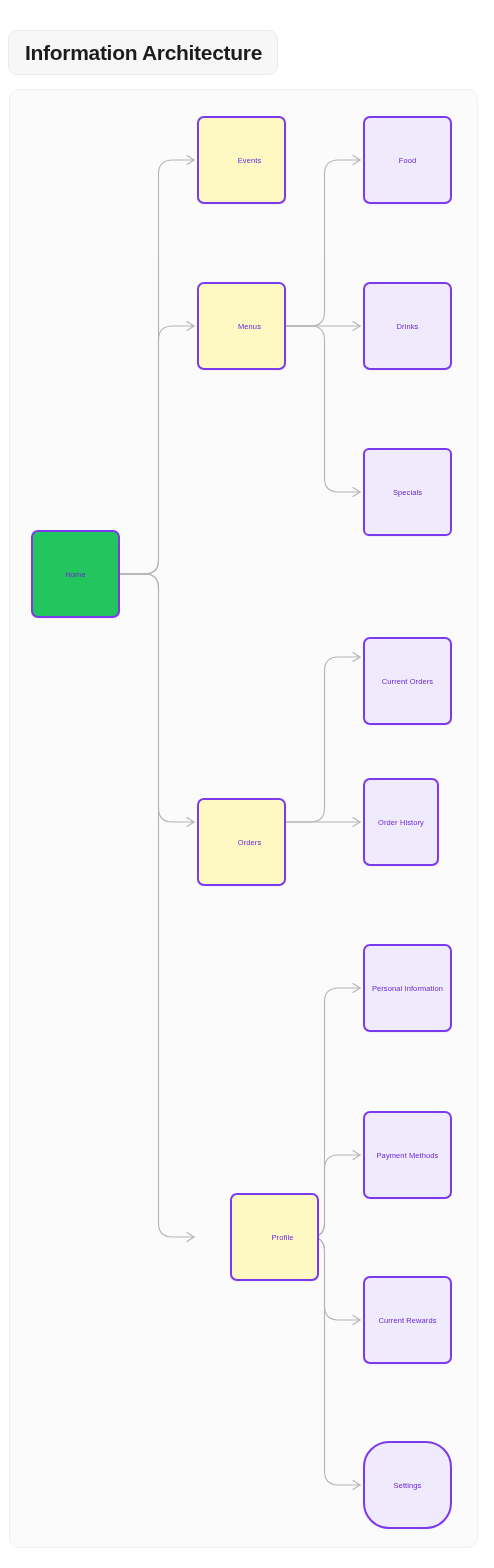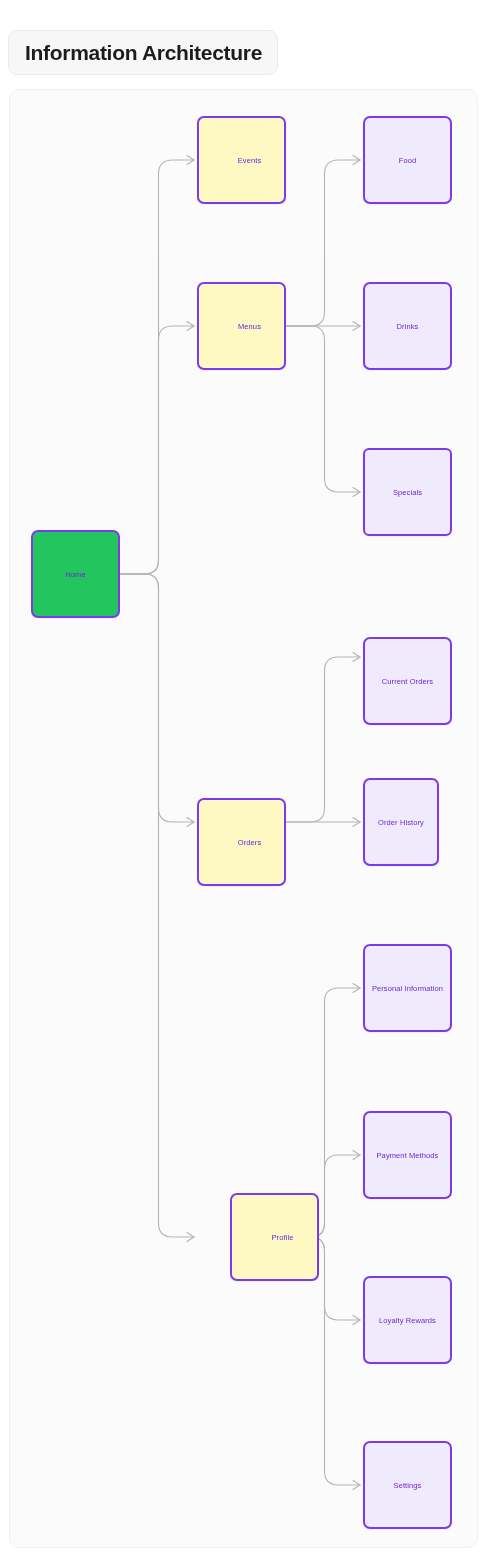--- a/index.html
+++ b/index.html
@@ -151,19 +151,19 @@
       <div class="node level-3" style="left: 353px; top: 688px; width: 76px; height: 88px;">
         <span class="node-label">Order History</span>
       </div>
       <div class="node level-3" style="left: 353px; top: 854px; width: 89px; height: 88px;">
         <span class="node-label">Personal Information</span>
       </div>
       <div class="node level-3" style="left: 353px; top: 1021px; width: 89px; height: 88px;">
         <span class="node-label">Payment Methods</span>
       </div>
       <div class="node level-3" style="left: 353px; top: 1186px; width: 89px; height: 88px;">
-        <span class="node-label">Loyalty Rewards</span>
+        <span class="node-label">Current Rewards</span>
       </div>
-      <div class="node level-3" style="left: 353px; top: 1351px; width: 89px; height: 88px;">
+      <div class="node level-3" style="left: 353px; top: 1351px; width: 89px; height: 88px; border-radius: 26px;">
         <span class="node-label">Settings</span>
       </div>
     </div>
 </div>
 
 </body></html>

